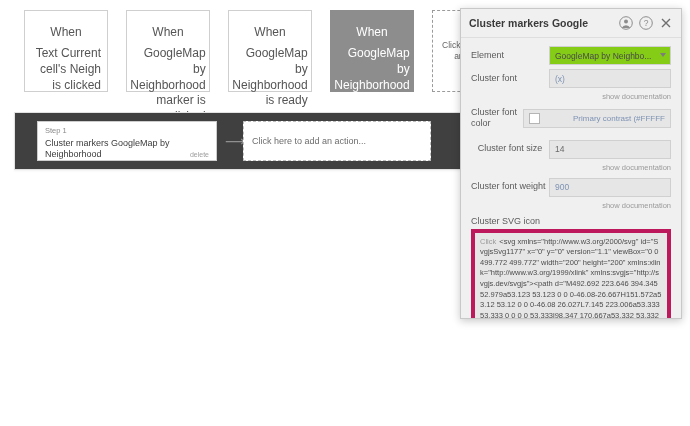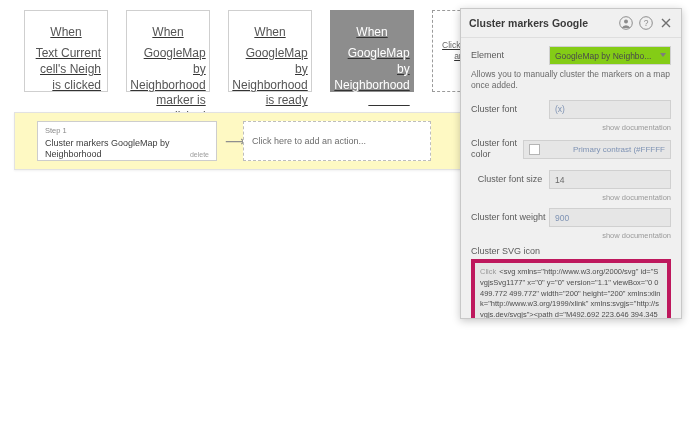--- a/index.html
+++ b/index.html
@@ -25,21 +25,20 @@
     background: #ffffff;
   }
 
   #event-row {
     position: absolute;
     left: 24px;
     top: 10px;
     display: flex;
     gap: 18px;
     align-items: flex-start;
-    text-decoration: underline;
   }
 
   .event-card {
     width: 84px;
     height: 82px;
     background: #ffffff;
     border: 1px solid #cfcfcf;
     box-sizing: border-box;
     display: flex;
     flex-direction: column;
@@ -85,21 +84,21 @@
     padding: 0 5px;
   }
 
   
   #action-panel {
     position: absolute;
     left: 14px;
     top: 112px;
     width: 640px;
     height: 58px;
-    background: #fef9c3;
+    background: #404040;
     border: 1px solid #e2e2e2;
     box-sizing: border-box;
     box-shadow: 0 1px 2px rgba(0,0,0,0.06);
   }
 
   #step-box {
     position: absolute;
     left: 22px;
     top: 8px;
     width: 180px;
@@ -392,21 +391,20 @@
     <div class="field-row">
       <div class="field-label">Element</div>
       <div class="field-control">
         <div class="select-box">
           <span>GoogleMap by Neighbo...</span>
           <span class="caret"></span>
         </div>
       </div>
     </div>
 
-    <div class="helper-text">Allows you to manually cluster the markers on a map once added.</div>
 
     <div class="field-row">
       <div class="field-label">Cluster font</div>
       <div class="field-control">
         <div class="input-box valuetext">
           <span>(x)</span>
         </div>
       </div>
     </div>
     <div class="doc-link">show documentation</div>

